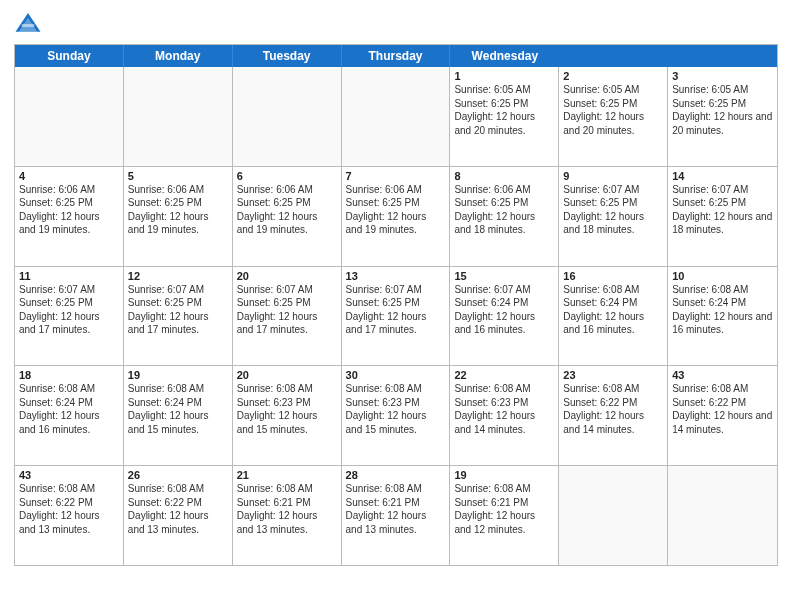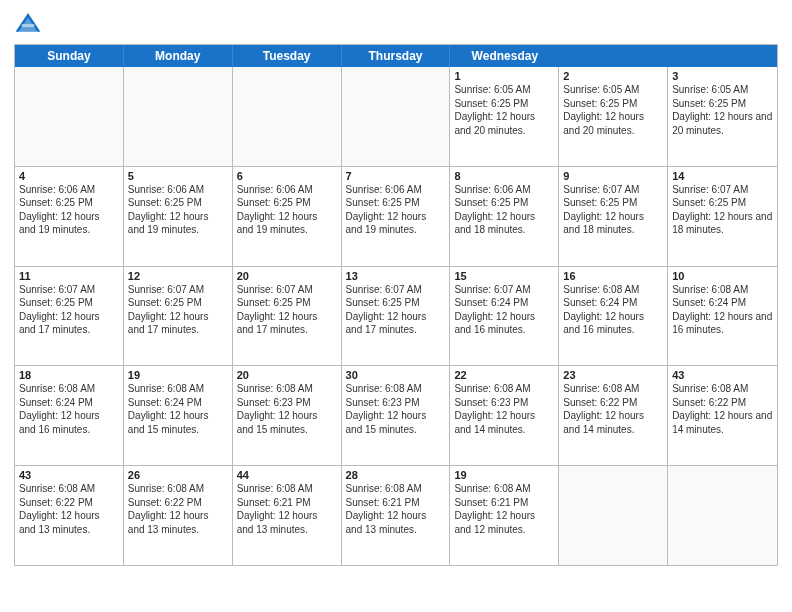--- a/index.html
+++ b/index.html
@@ -299,21 +299,21 @@
 Sunset: 6:22 PM
 Daylight: 12 hours and 13 minutes.</div>
           </div>
           <div class="cal-cell">
             <div class="day-number">26</div>
             <div class="day-info" style="white-space: pre-line;">Sunrise: 6:08 AM
 Sunset: 6:22 PM
 Daylight: 12 hours and 13 minutes.</div>
           </div>
           <div class="cal-cell">
-            <div class="day-number">44</div>
+            <div class="day-number">21</div>
             <div class="day-info" style="white-space: pre-line;">Sunrise: 6:08 AM
 Sunset: 6:21 PM
 Daylight: 12 hours and 13 minutes.</div>
           </div>
           <div class="cal-cell">
             <div class="day-number">28</div>
             <div class="day-info" style="white-space: pre-line;">Sunrise: 6:08 AM
 Sunset: 6:21 PM
 Daylight: 12 hours and 13 minutes.</div>
           </div>

